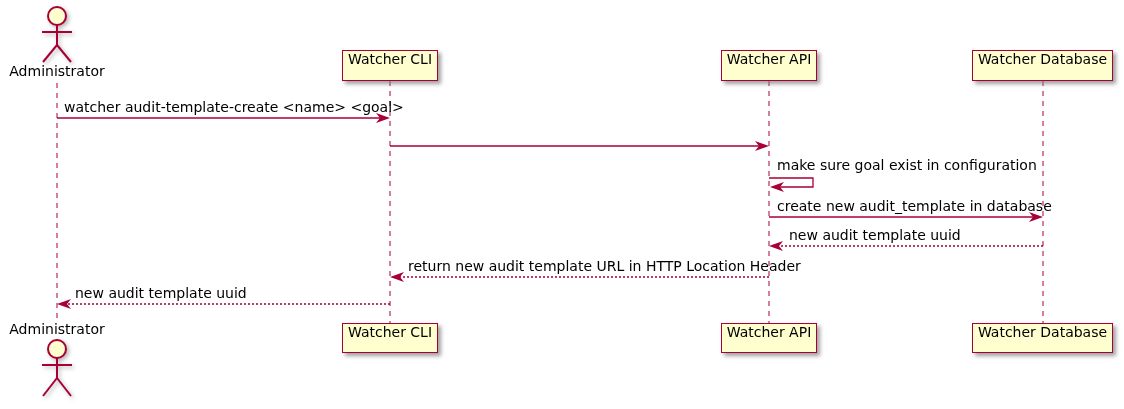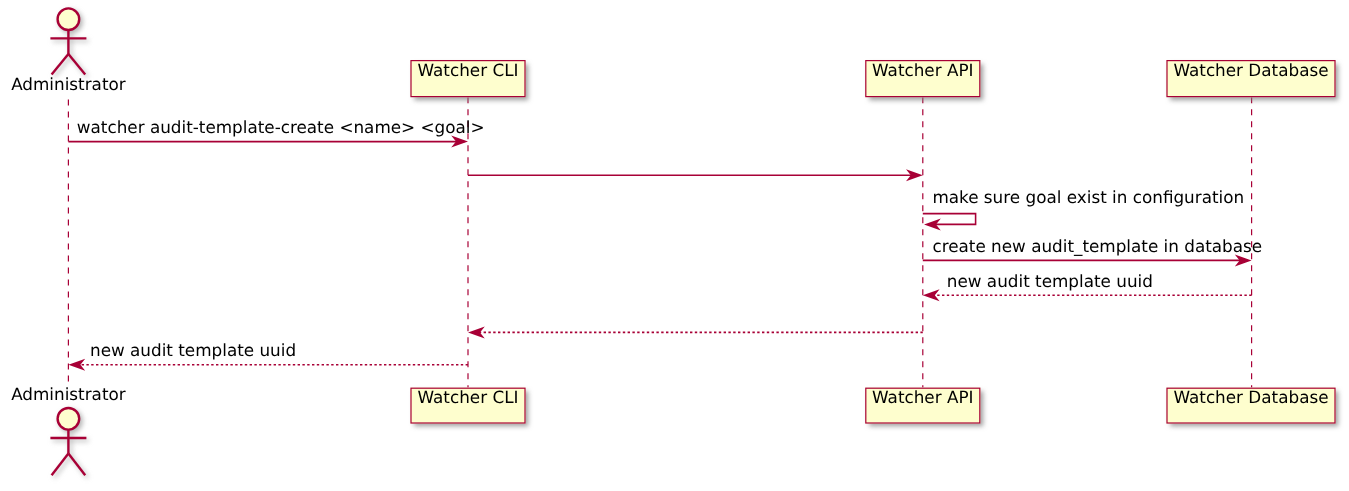--- a/index.html
+++ b/index.html
@@ -144,15 +144,16 @@
     <span>Watcher API</span>
   </div>
   <div class="participant-box" style="left:972px; top:323px; width:141px; height:30px;">
     <span>Watcher Database</span>
   </div>
 
   <div class="msg-label" style="left:64px;  top:100px;">watcher audit-template-create &lt;name&gt; &lt;goal&gt;</div>
   <div class="msg-label" style="left:777px; top:199px;">create new audit_template in database</div>
   <div class="msg-label" style="left:777px; top:158px;">make sure goal exist in configuration</div>
   <div class="msg-label" style="left:789px; top:228px;">new audit template uuid</div>
+  <div class="msg-label" style="left:408px; top:259px;">return new audit template URL in HTTP Location Header</div>
   <div class="msg-label" style="left:75px;  top:286px;">new audit template uuid</div>
 
 </div>
 
 </body></html>

